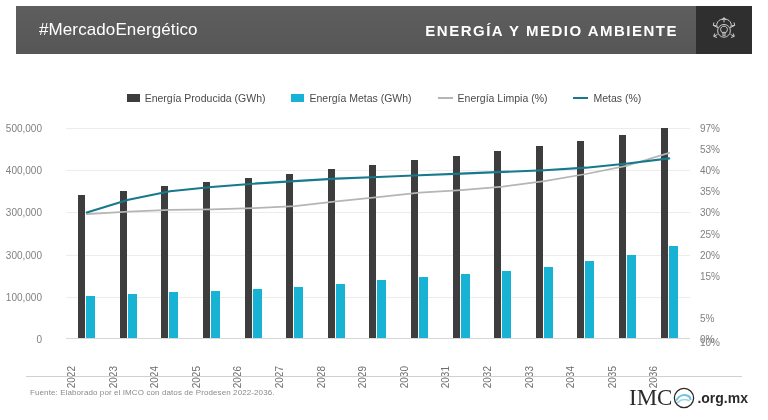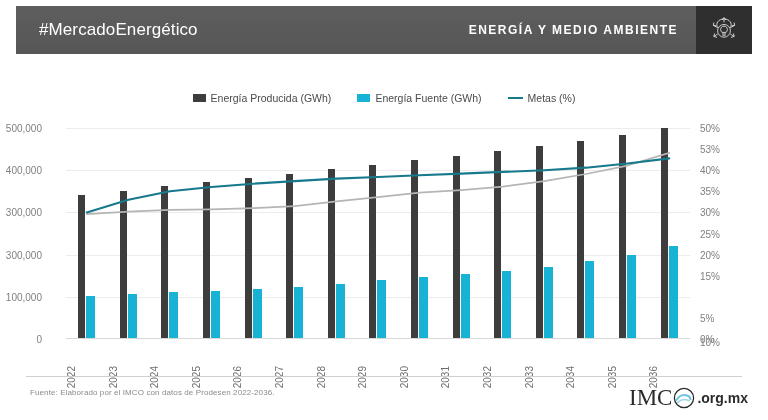--- a/index.html
+++ b/index.html
@@ -16,21 +16,21 @@
     position:absolute;left:16px;top:6px;width:736px;height:48px;
     background:linear-gradient(180deg,#5e5e5e 0%,#565656 100%);
     display:flex;align-items:center;
   }
   .hashtag{
     color:#ffffff;font-size:17px;font-weight:400;letter-spacing:.1px;
     margin-left:23px;
   }
   .header-spacer{flex:1;}
   .header-sub{
-    color:#ffffff;font-size:12px;font-weight:bold;letter-spacing:1.5px;
+    color:#ffffff;font-size:15px;font-weight:bold;letter-spacing:1.5px;
     margin-right:18px;white-space:nowrap;
   }
   .header-badge{
     width:56px;height:48px;background:#2f2f2f;
     display:flex;align-items:center;justify-content:center;
   }
 
   
   .chart-title{
     position:absolute;left:26px;top:62px;
@@ -135,21 +135,25 @@
   </div>
 
 
   <div class="legend">
     <div class="legend-item">
       <span class="legend-swatch" style="background:#3d3d3d"></span>
       <span class="legend-label">Energía Producida (GWh)</span>
     </div>
     <div class="legend-item">
       <span class="legend-swatch" style="background:#18b2d4"></span>
-      <span class="legend-label">Energía Fuente (GWh)</span>
+      <span class="legend-label">Energía Metas (GWh)</span>
+    </div>
+    <div class="legend-item">
+      <span class="legend-line" style="background:#b5b5b5"></span>
+      <span class="legend-label">Energía Limpia (%)</span>
     </div>
     <div class="legend-item">
       <span class="legend-line" style="background:#17798c"></span>
       <span class="legend-label">Metas (%)</span>
     </div>
   </div>
 
   <div class="plot-wrap">
     <div class="y-axis-left" id="yAxisLeft">
         <div class="ytick left" style="top: 211px;">0</div>
@@ -163,21 +167,21 @@
         <div class="ytick right" style="top: 211px;">0%</div>
         <div class="ytick right" style="top: 189.9px;">5%</div>
         <div class="ytick right" style="top: 182px; margin-top: 32px;">10%</div>
         <div class="ytick right" style="top: 147.7px;">15%</div>
         <div class="ytick right" style="top: 126.6px;">20%</div>
         <div class="ytick right" style="top: 105.5px;">25%</div>
         <div class="ytick right" style="top: 84.4px;">30%</div>
         <div class="ytick right" style="top: 63.3px;">35%</div>
         <div class="ytick right" style="top: 42.2px;">40%</div>
         <div class="ytick right" style="top: 21.1px;">53%</div>
-        <div class="ytick right" style="top: 0px;">50%</div>
+        <div class="ytick right" style="top: 0px;">97%</div>
       </div>
     <div class="plot" id="plot">
       <div id="grid">
           <div class="gridline" style="top: 168.8px;"></div>
           <div class="gridline" style="top: 126.6px;"></div>
           <div class="gridline" style="top: 84.4px;"></div>
           <div class="gridline" style="top: 42.2px;"></div>
           <div class="gridline" style="top: 0px;"></div>
         </div>
       <div class="bars" id="bars">

